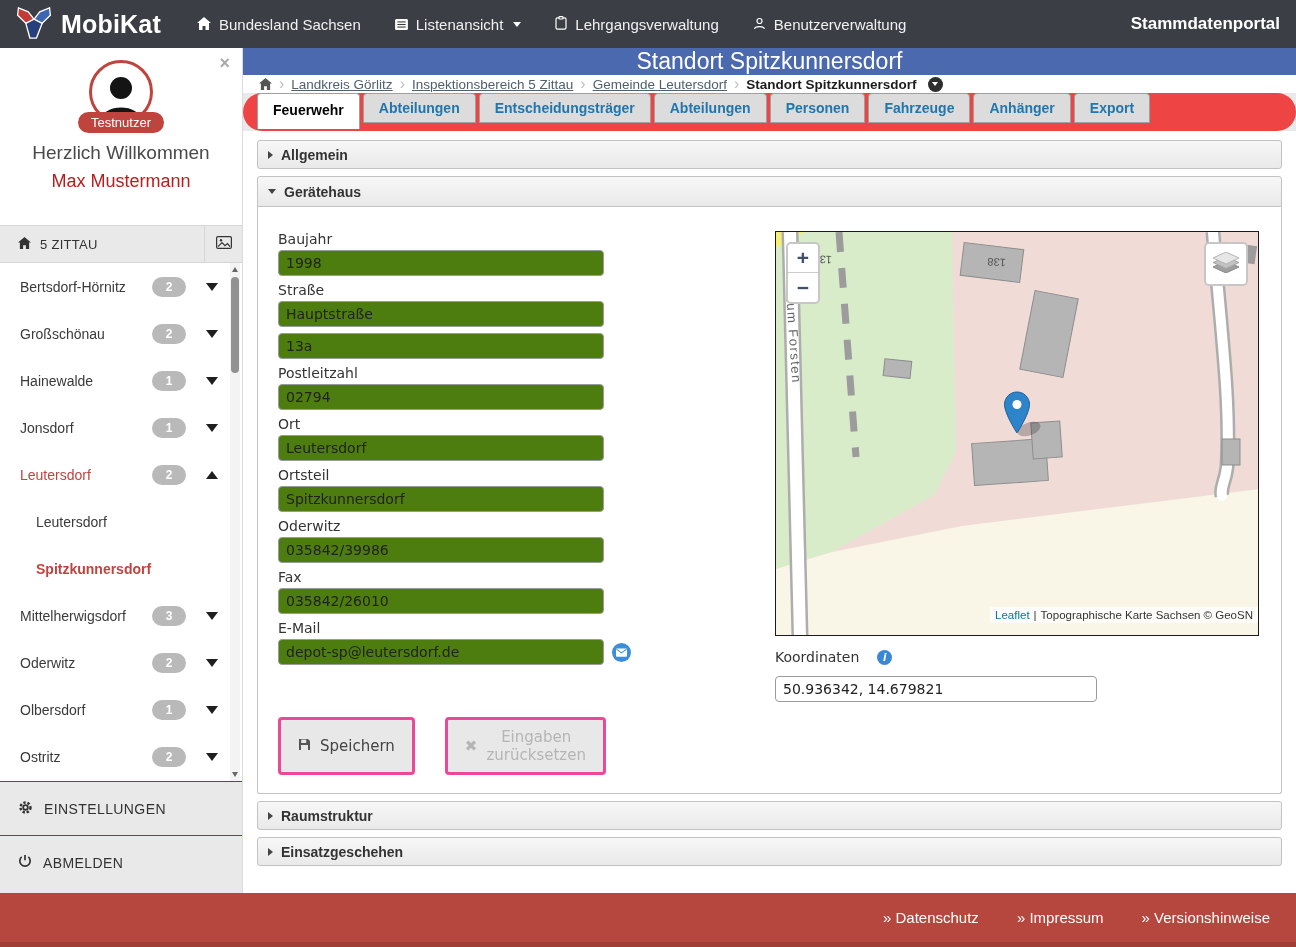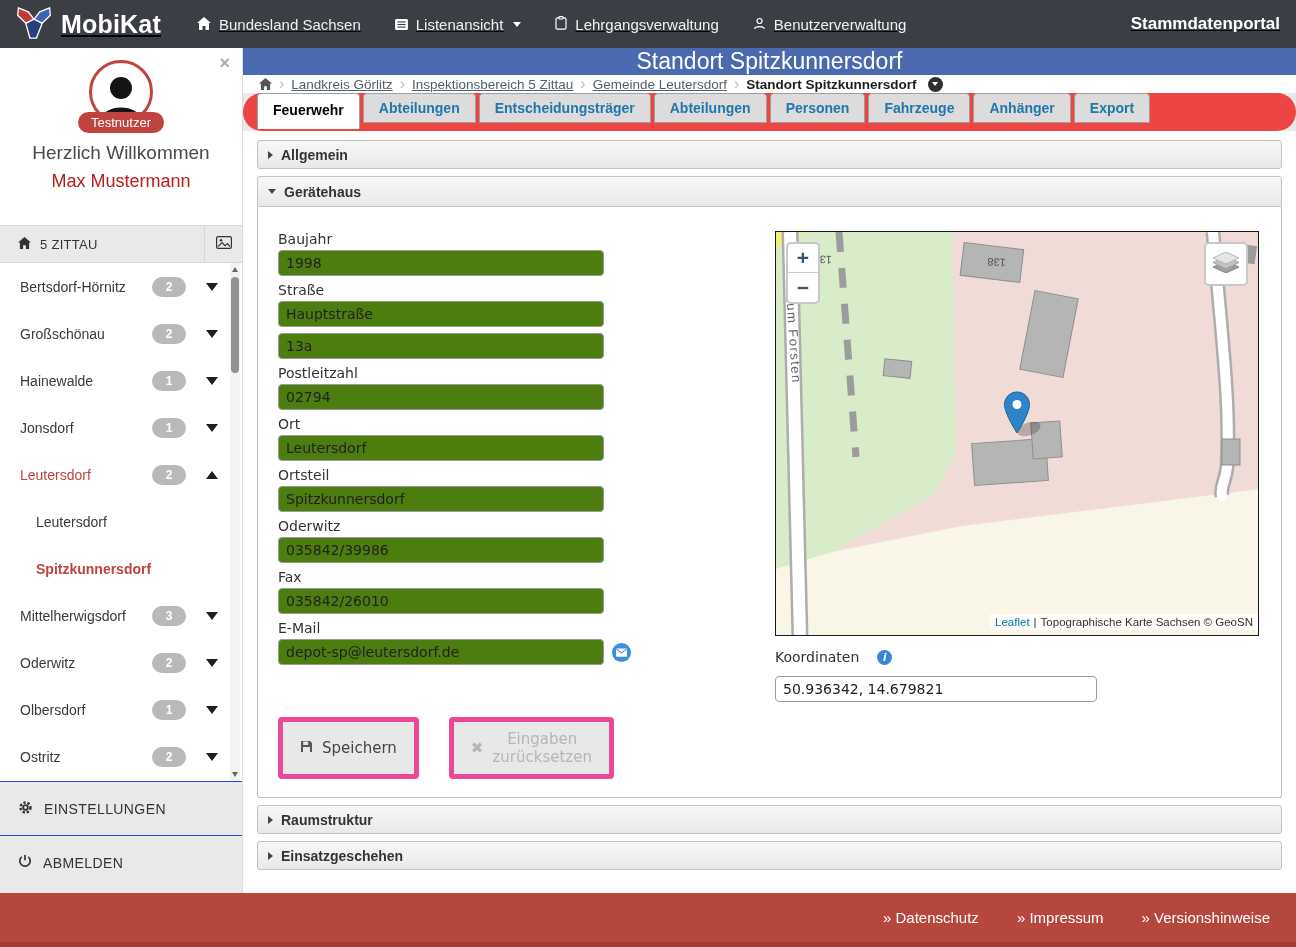--- a/index.html
+++ b/index.html
@@ -1,21 +1,21 @@
 <!DOCTYPE html>
 <html lang="de"><head>
 <meta charset="utf-8">
 <style>
   * { margin:0; padding:0; box-sizing:border-box; }
   html,body { width:1296px; height:947px; overflow:hidden;
     font-family:"Liberation Sans","DejaVu Sans",sans-serif; }
   .app { width:1296px; height:947px; display:flex; flex-direction:column; background:#e9e9e9; }
 
   
-  .navbar { height:48px; background:#3b3e44; display:flex; align-items:center; flex:0 0 48px;text-decoration:underline; }
+  .navbar { height:48px; background:#3b3e44; display:flex; align-items:center; flex:0 0 48px; }
   .brand { display:flex; align-items:center; gap:9px; padding:0 14px 0 16px; }
   .brand-text { color:#fff; font-size:25px; font-weight:700; letter-spacing:.2px; }
   .nav-items { display:flex; align-items:center; gap:34px; margin-left:22px; }
   .nav-item { display:flex; align-items:center; gap:8px; color:#f1f1f1; font-size:15px; cursor:pointer; }
   .nav-caret { width:0;height:0;border-left:4.5px solid transparent;border-right:4.5px solid transparent;border-top:5px solid #fff; margin-left:2px;}
   .nav-right { margin-left:auto; padding-right:16px; color:#fff; font-size:17px; font-weight:700; }
 
   
   .shell { flex:1 1 auto; display:flex; min-height:0; }
 
@@ -68,32 +68,32 @@
   .caret-down { width:0;height:0;border-left:4px solid transparent;border-right:4px solid transparent;border-top:5px solid #444; }
   .panel-body { border:1px solid #c2c2c2; border-top:none; border-radius:0 0 3px 3px; background:#fff; padding:24px 20px 18px; display:flex; justify-content:space-between; margin-bottom:7px; }
 
   .form-col { width:326px; }
   .field { margin-bottom:6px; }
   .f-label { display:block; font-size:14px; color:#333; margin-bottom:3px; font-family:"DejaVu Sans",sans-serif; }
   .f-row { position:relative; }
   .f-input { width:100%; height:26px; border:1px solid #9b9b9b; border-radius:4px; padding:2px 7px; font-size:14px; color:#222; font-family:"DejaVu Sans",sans-serif; background:#4d7c0f; }
   .email-btn { position:absolute; right:-27px; top:4px; width:19px; height:19px; border-radius:50%; background:#3d8ed8; border:none; display:flex; align-items:center; justify-content:center; cursor:pointer; padding:0; }
   .btn-row { margin-top:52px; display:flex; gap:30px; }
-  .btn { display:flex; align-items:center; gap:9px; background:#e8e8e8; border:5px solid #ec4899; border-radius:4px; padding:8px 17px; font-size:15px; color:#444; cursor:pointer; font-family:"DejaVu Sans",sans-serif; }
+  .btn { display:flex; align-items:center; gap:9px; background:#e8e8e8; border:3px solid #ec4899; border-radius:4px; padding:8px 17px; font-size:15px; color:#444; cursor:pointer; font-family:"DejaVu Sans",sans-serif; }
   .btn.disabled { color:#b5b5b5; }
   .btn .x-glyph { font-weight:700; font-size:15px; }
 
   .map-col { width:486px; }
   .map { position:relative; width:484px; height:405px; border:1px solid #1a1a1a; overflow:hidden; background:#f1dbd7; }
   .map svg.scene { position:absolute; left:0; top:0; }
   .zoomctl { position:absolute; left:10px; top:10px; width:34px; background:#fff; border:2px solid rgba(0,0,0,.22); border-radius:5px; overflow:hidden; }
   .zbtn { height:29px; display:flex; align-items:center; justify-content:center; font-size:21px; font-weight:700; color:#40526b; cursor:pointer; }
   .zbtn:first-child { border-bottom:1px solid #ccc; }
   .layersctl { position:absolute; right:10px; top:10px; width:44px; height:44px; background:#fff; border:2px solid rgba(0,0,0,.22); border-radius:5px; display:flex; align-items:center; justify-content:center; cursor:pointer; }
-  .attribution { position:absolute; right:0; bottom:5px; background:rgba(255,255,255,.8); padding:2px 5px; font-size:11.5px; color:#333; display:flex; gap:4px; }
+  .attribution { position:absolute; right:0; bottom:12px; background:rgba(255,255,255,.8); padding:2px 5px; font-size:11.5px; color:#333; display:flex; gap:4px; }
   .attribution .leaflet-link { color:#0078a8; cursor:pointer; }
   .coords { margin-top:13px; }
   .coords-label { display:flex; align-items:flex-end; gap:18px; font-size:14px; color:#333; margin-bottom:11px; font-family:"DejaVu Sans",sans-serif; }
   .info-i { width:15px; height:15px; border-radius:50%; background:#3a87d6; color:#fff; font-size:10px; font-weight:700; display:inline-flex; align-items:center; justify-content:center; font-style:italic; cursor:pointer; }
   .coords-input { width:322px; height:26px; border:1px solid #9b9b9b; border-radius:4px; padding:2px 7px; font-size:14px; color:#222; font-family:"DejaVu Sans",sans-serif; }
 
   
   .footer { flex:0 0 54px; background:#b5473e; display:flex; align-items:center; justify-content:flex-end; gap:38px; padding-right:26px; border-bottom:5px solid #a03d35; }
   .f-link { color:#fff; font-size:15px; text-decoration:none; cursor:pointer; white-space:nowrap; }
 </style>

